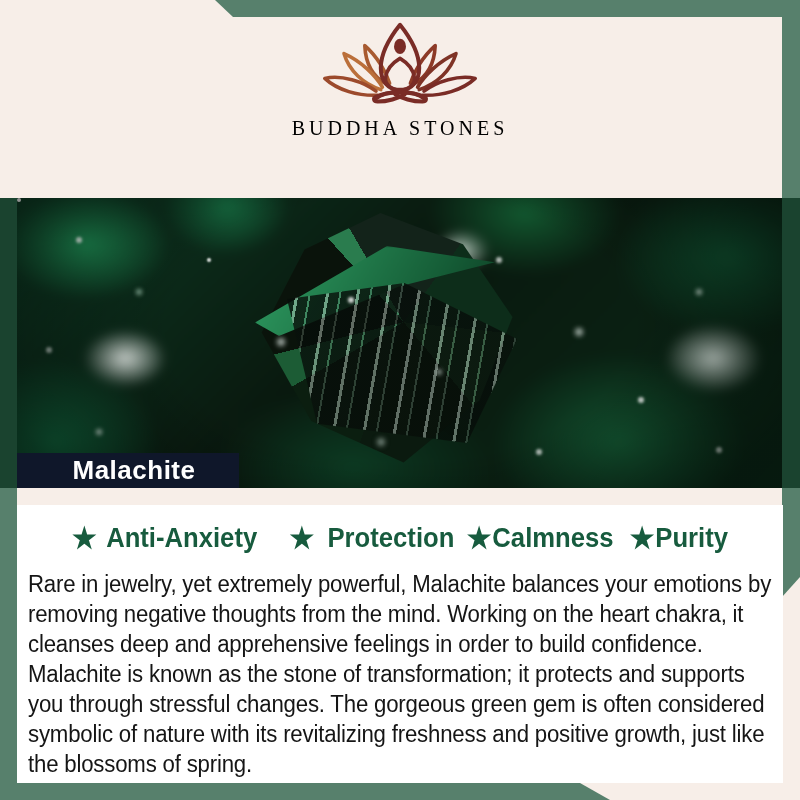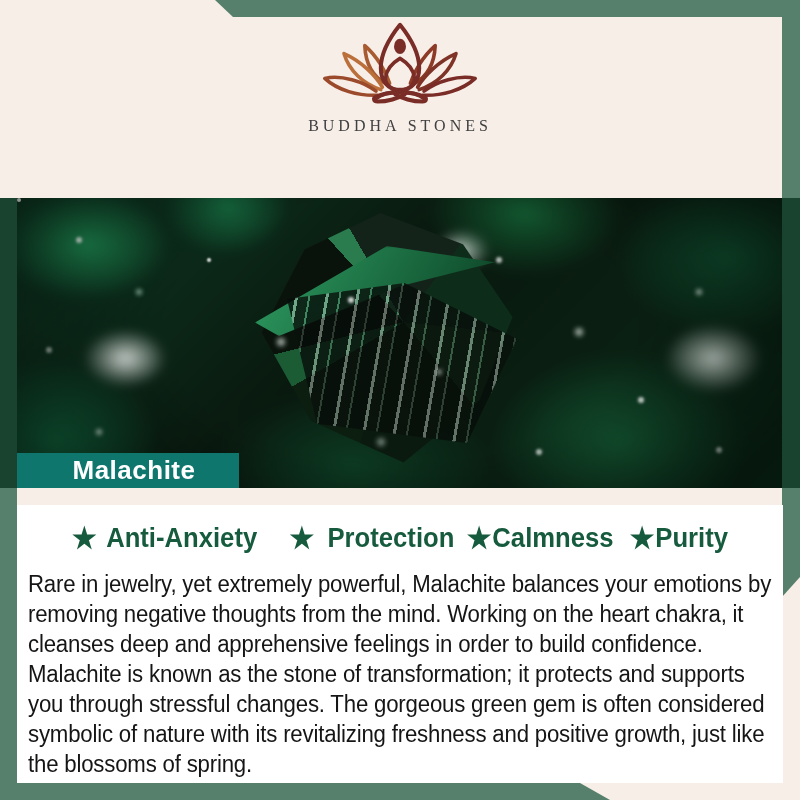--- a/index.html
+++ b/index.html
@@ -18,21 +18,21 @@
     clip-path:polygon(0 0,18px 0,18px 577px,0 597px);}
   .band-bottom{left:0;top:783px;width:620px;height:17px;
     clip-path:polygon(0 0,580px 0,610px 17px,0 17px);}
   .band-left{left:0;top:488px;width:17px;height:312px;}
 
   
   .brand{position:absolute;left:0;top:20px;width:800px;text-align:center;}
   .logo{display:block;margin:0 auto;width:196px;height:96px;}
   .brand-name{
     font-family:"Liberation Serif",serif;
-    font-size:16px;letter-spacing:4px;color:#404040;margin-top:1px;
+    font-size:20px;letter-spacing:4px;color:#000000;margin-top:1px;
   }
 
   
   .title-banner{
     position:absolute;left:159px;top:143px;width:484px;height:50px;
     background:#fdfcfa;display:flex;align-items:center;justify-content:center;
   }
   .title-banner h1{
     margin:0;font-size:38px;font-weight:bold;color:#1e5c46;
     white-space:nowrap;letter-spacing:-0.5px;
@@ -100,21 +100,21 @@
       200px 262px 3px 1px rgba(255,255,255,0.75),
       362px 242px 5px 2px rgba(210,230,220,0.5),
       520px 252px 3px 1px rgba(255,255,255,0.7),
       30px 150px 3px 1px rgba(255,255,255,0.55);
   }
   .ph-vignette{position:absolute;left:0;top:0;width:765px;height:290px;
     background:radial-gradient(420px 240px at 50% 45%, rgba(0,0,0,0) 55%, rgba(0,0,0,0.38) 100%);}
 
   .photo-label{
     position:absolute;left:17px;bottom:0;width:222px;height:35px;
-    background:#0f766e;color:#ffffff;
+    background:#0f172a;color:#ffffff;
     display:flex;align-items:center;justify-content:center;
     box-sizing:border-box;padding-left:12px;
     font-size:26px;font-weight:bold;letter-spacing:0.5px;
   }
 
   
   .info-panel{position:absolute;left:17px;top:505px;width:766px;height:278px;background:#ffffff;}
   .features{
     display:flex;justify-content:center;align-items:center;
     margin-top:15px;height:36px;

